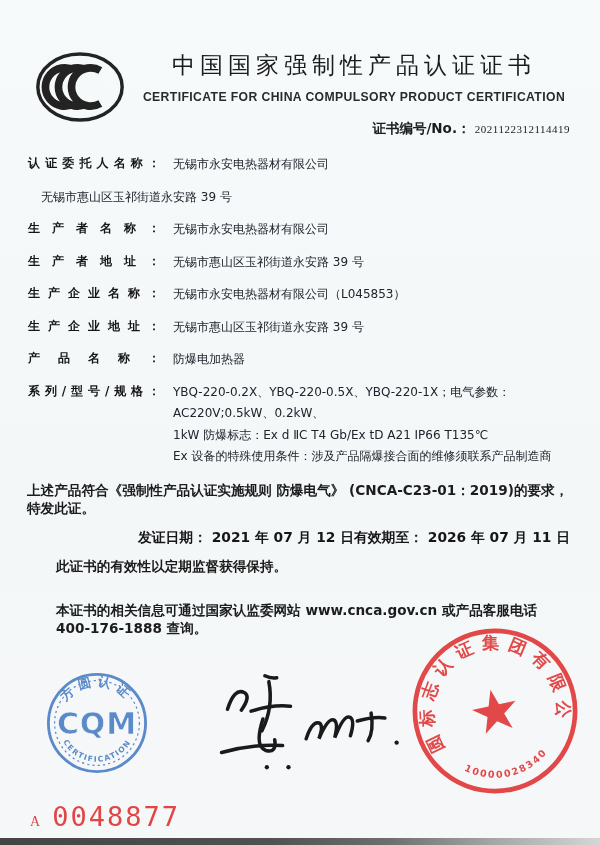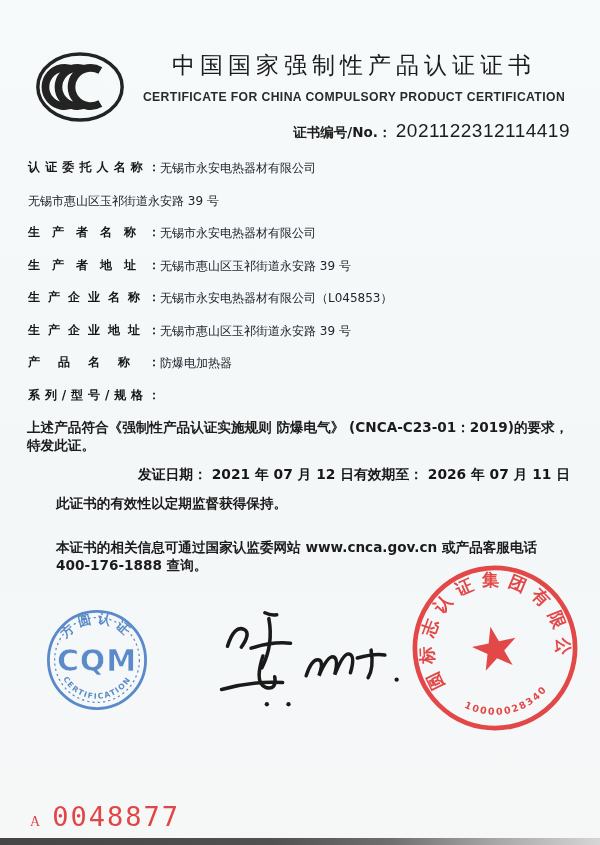--- a/index.html
+++ b/index.html
@@ -10,27 +10,27 @@
   }
   
   .header{position:relative;padding-top:50px;}
   .ccc-logo{position:absolute;left:34px;top:48px;width:92px;height:78px;}
   .titles{margin-left:138px;margin-right:30px;text-align:center;}
   .title-cn{font-size:23px;font-weight:400;letter-spacing:5px;color:#1b1b1b;}
   .title-en{font-size:12.2px;letter-spacing:.4px;color:#2a2a2a;margin-top:9px;
     font-family:"Liberation Sans",sans-serif;font-weight:600;}
   .certno-row{margin:16px 30px 0 0;text-align:right;font-size:13.5px;color:#1c1c1c;}
   .certno-label{font-weight:700;}
-  .certno-value{font-family:Liberation Sans, sans-serif;font-size:19px;letter-spacing:.5px;}
+  .certno-value{font-family:Liberation Serif, serif;font-size:11px;letter-spacing:.5px;}
   
   .fields{margin:16px 26px 0 28px;}
   .field{display:flex;margin-bottom:11.5px;font-size:12px;line-height:19px;}
   .field-label{width:132px;flex:none;font-weight:700;color:#161616;
     text-align:justify;text-align-last:justify;}
-  .field-value{white-space:pre-line;color:#20242c;line-height:21px;}
+  .field-value{margin-left:13px;white-space:pre-line;color:#20242c;line-height:21px;}
   .field.multi .field-value{line-height:21.5px;}
   
   .statement{margin:14px 26px 0 27px;font-size:13.6px;font-weight:600;color:#1c1c1c;}
   .date-row{display:flex;justify-content:flex-end;margin:11px 30px 0 28px;
     font-size:13.8px;font-weight:600;color:#161616;}
   .date-value{font-weight:600;}
   .note{margin:11px 28px 0 28px;font-size:13.6px;font-weight:600;color:#1c1c1c;padding-left:28px;}
   .note.info{margin-top:26px;}
   
   .seal-area{position:relative;height:158px;margin-top:6px;}
@@ -93,20 +93,23 @@
     <div class="field">
       <span class="field-label">生产企业地址：</span>
       <span class="field-value">无锡市惠山区玉祁街道永安路 39 号</span>
     </div>
     <div class="field">
       <span class="field-label">产品名称：</span>
       <span class="field-value">防爆电加热器</span>
     </div>
     <div class="field multi">
       <span class="field-label">系列/型号/规格：</span>
+      <span class="field-value">YBQ-220-0.2X、YBQ-220-0.5X、YBQ-220-1X；电气参数：AC220V;0.5kW、0.2kW、
+1kW 防爆标志：Ex d ⅡC T4 Gb/Ex tD A21 IP66 T135℃
+Ex 设备的特殊使用条件：涉及产品隔爆接合面的维修须联系产品制造商</span>
     </div>
   </div>
 
   <div class="statement">上述产品符合《强制性产品认证实施规则 防爆电气》 (CNCA-C23-01：2019)的要求，特发此证。</div>
 
   <div class="date-row">
     <div>
       <span>发证日期：</span>
       <span class="date-value">2021 年 07 月 12 日</span>
     </div>

